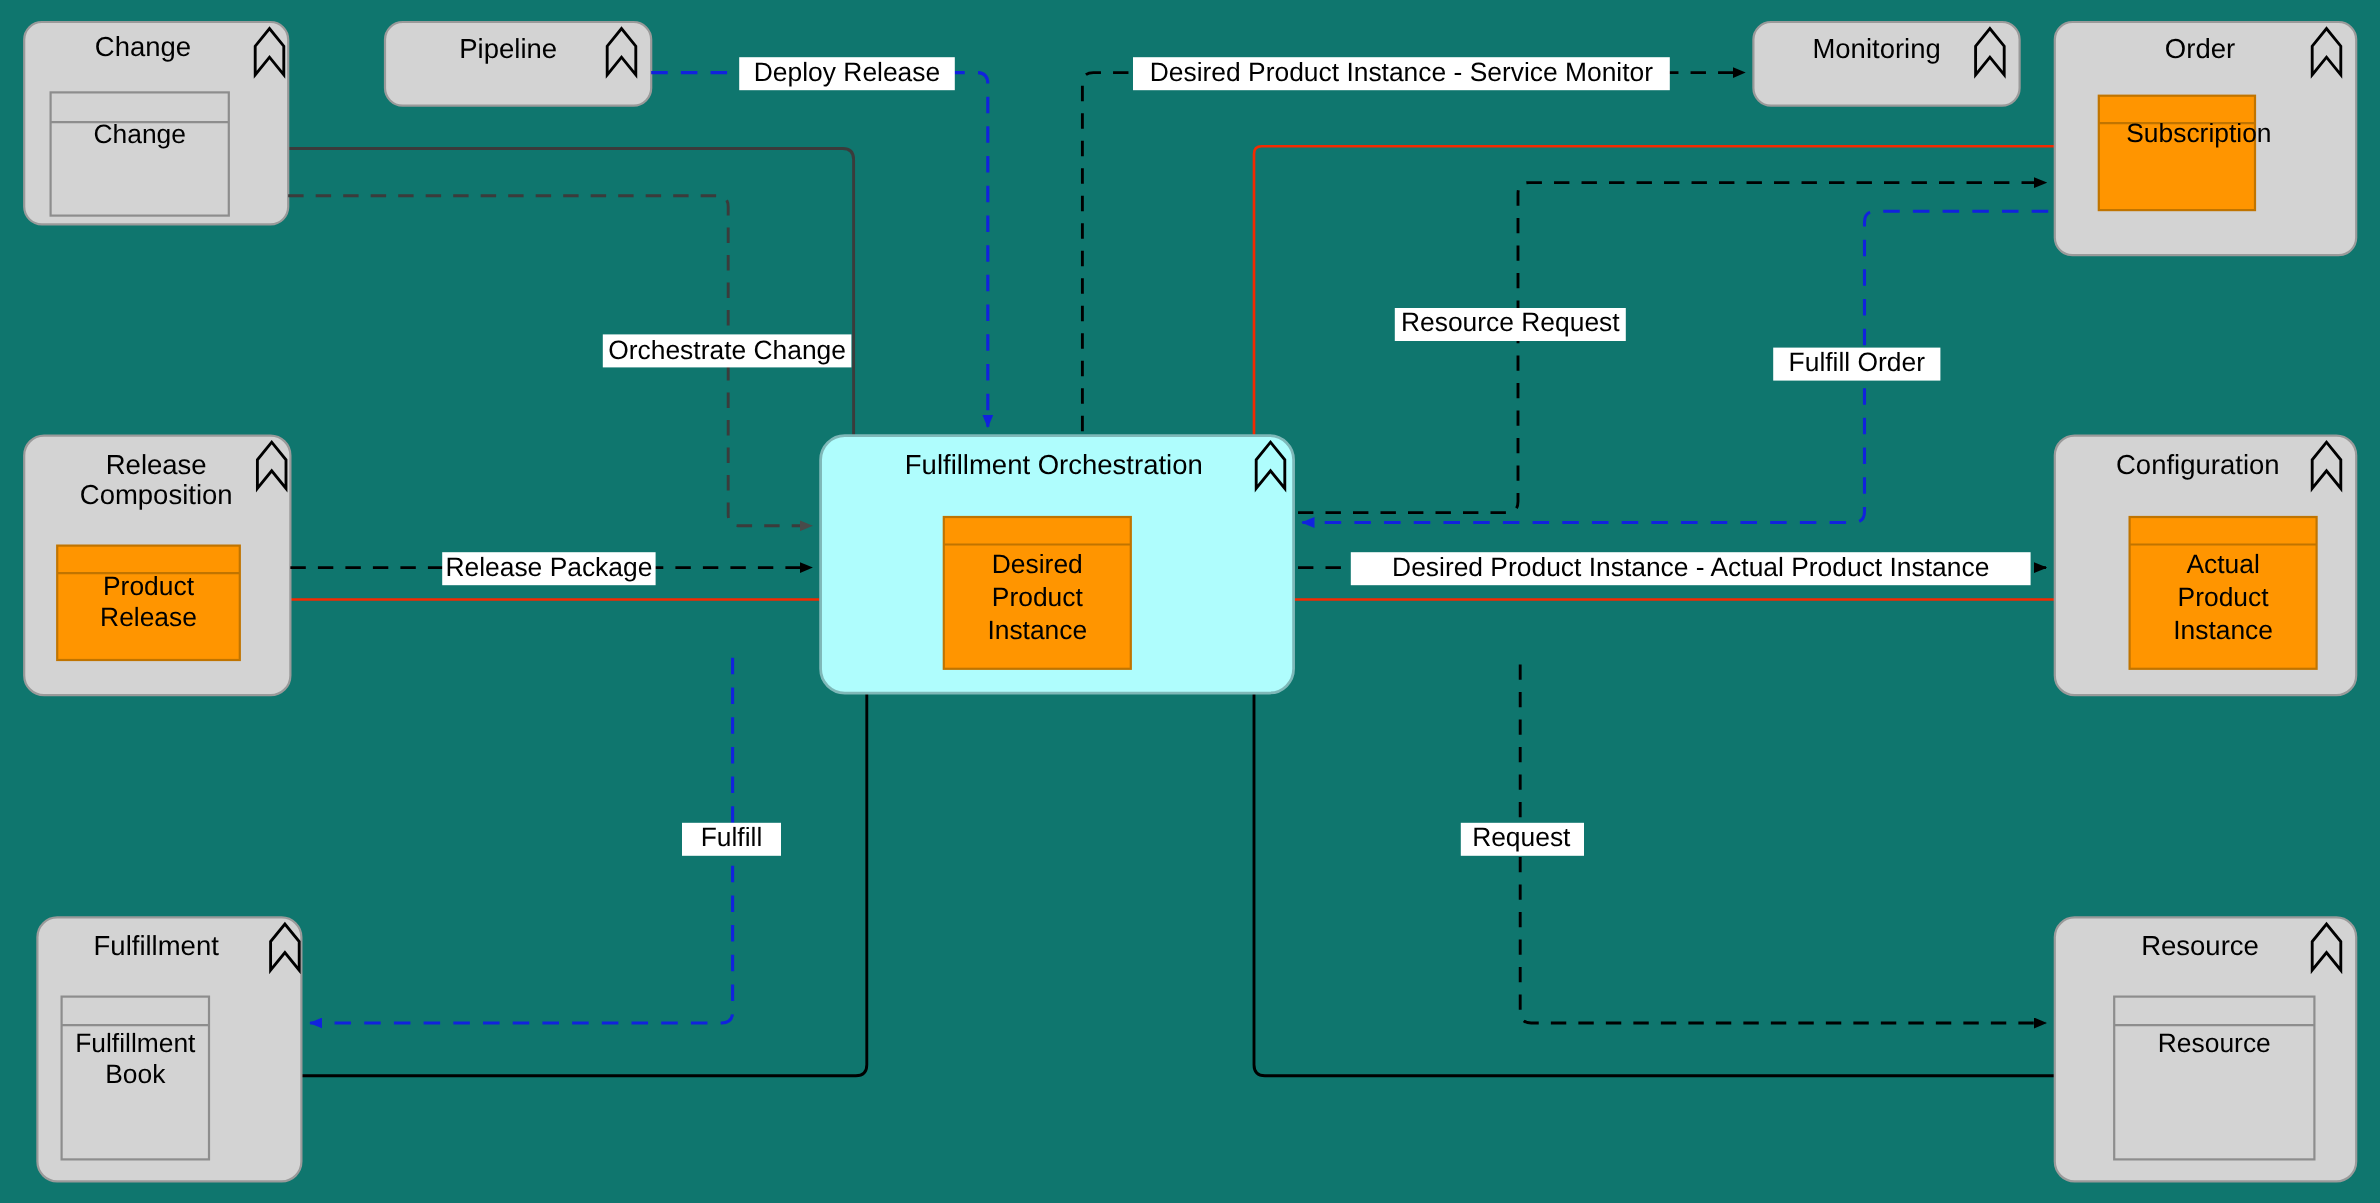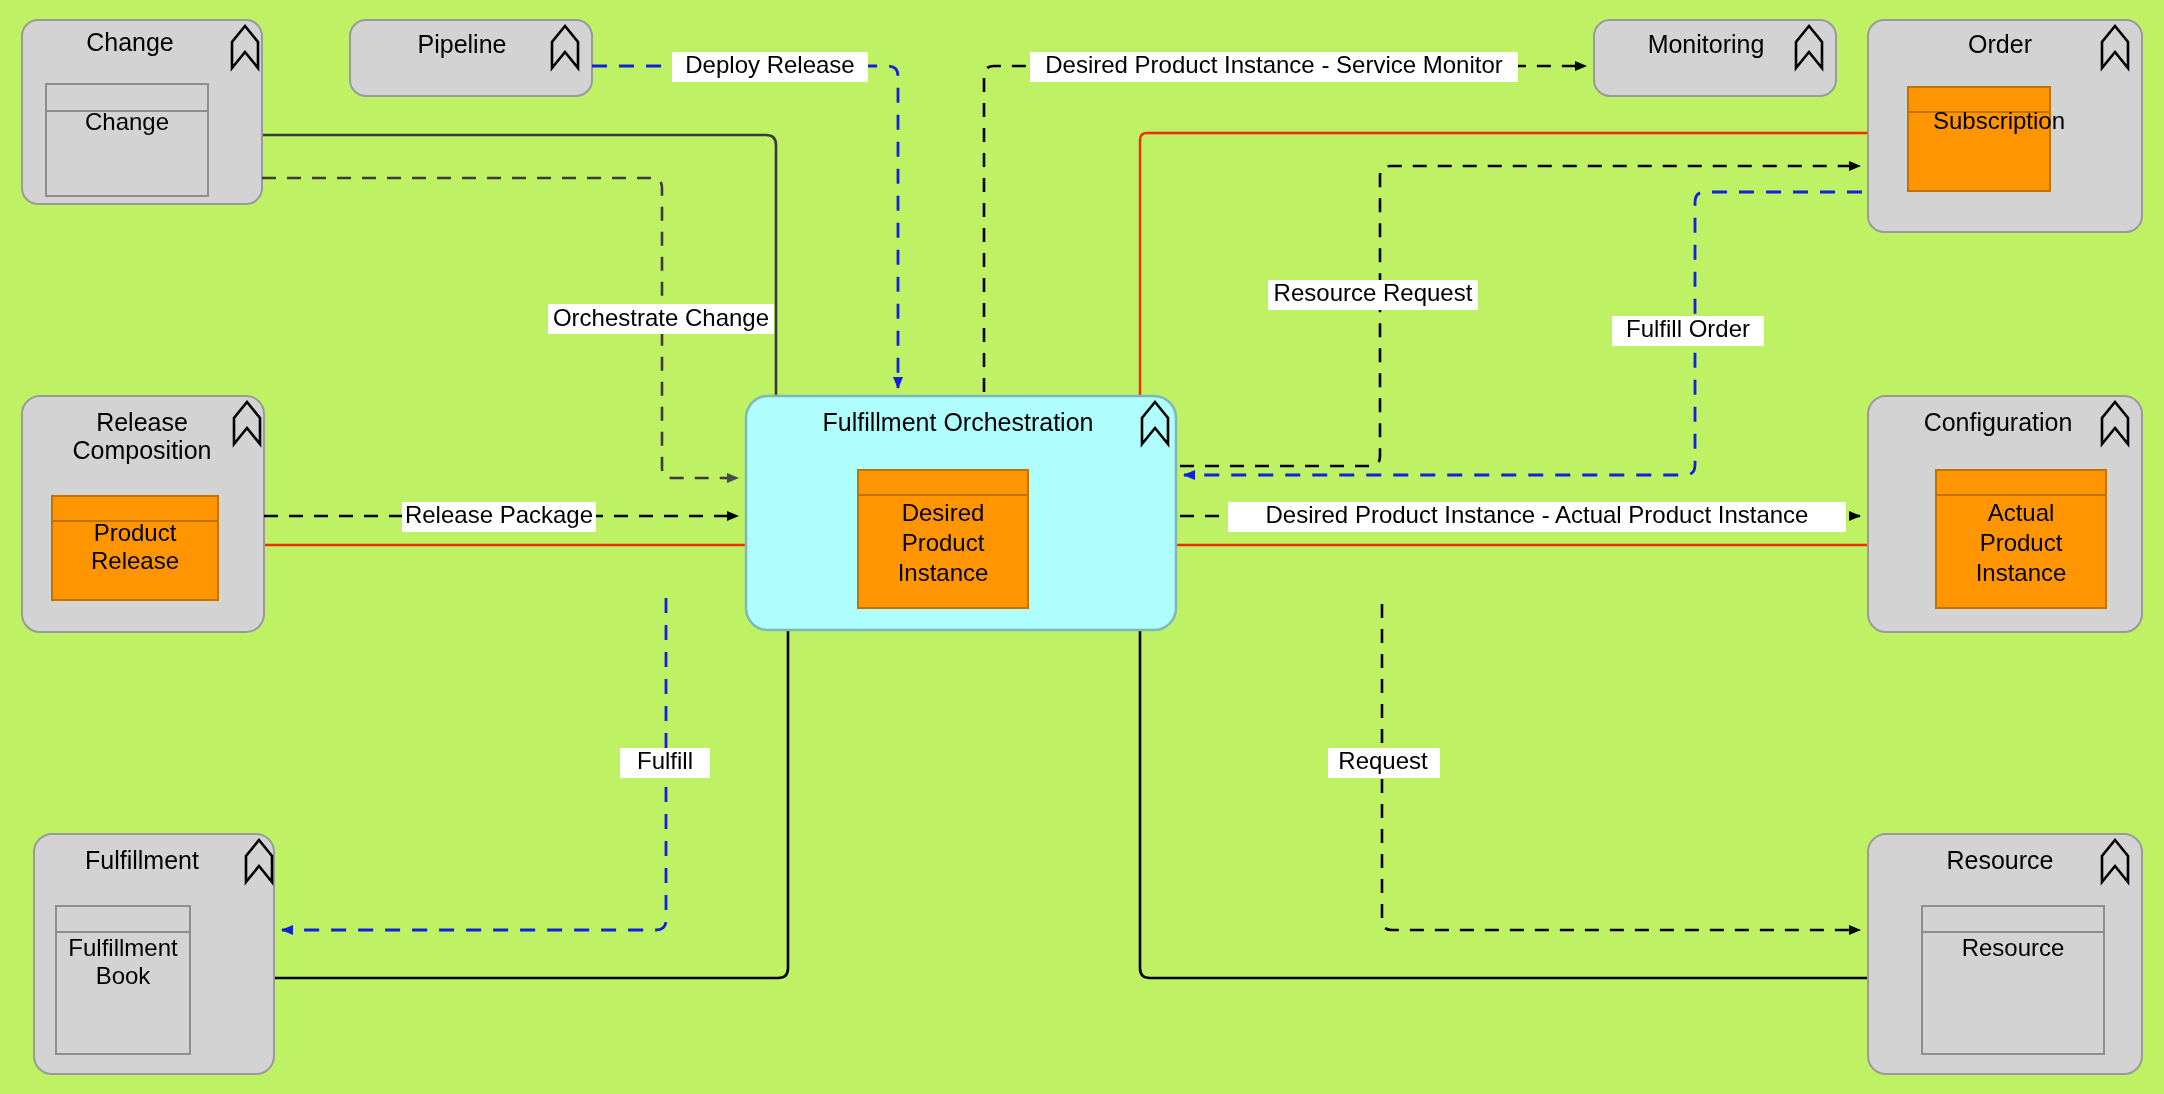--- a/index.html
+++ b/index.html
@@ -7,21 +7,21 @@
     padding: 0;
     background: #ffffff;
   }
   body {
     font-family: "Liberation Sans", sans-serif;
   }
   #canvas {
     position: relative;
     width: 2164px;
     height: 1094px;
-    background: #bef264;
+    background: #0f766e;
     overflow: hidden;
   }
   svg.layer {
     position: absolute;
     left: 0;
     top: 0;
     width: 2164px;
     height: 1094px;
   }
   svg#wires { z-index: 1; }

